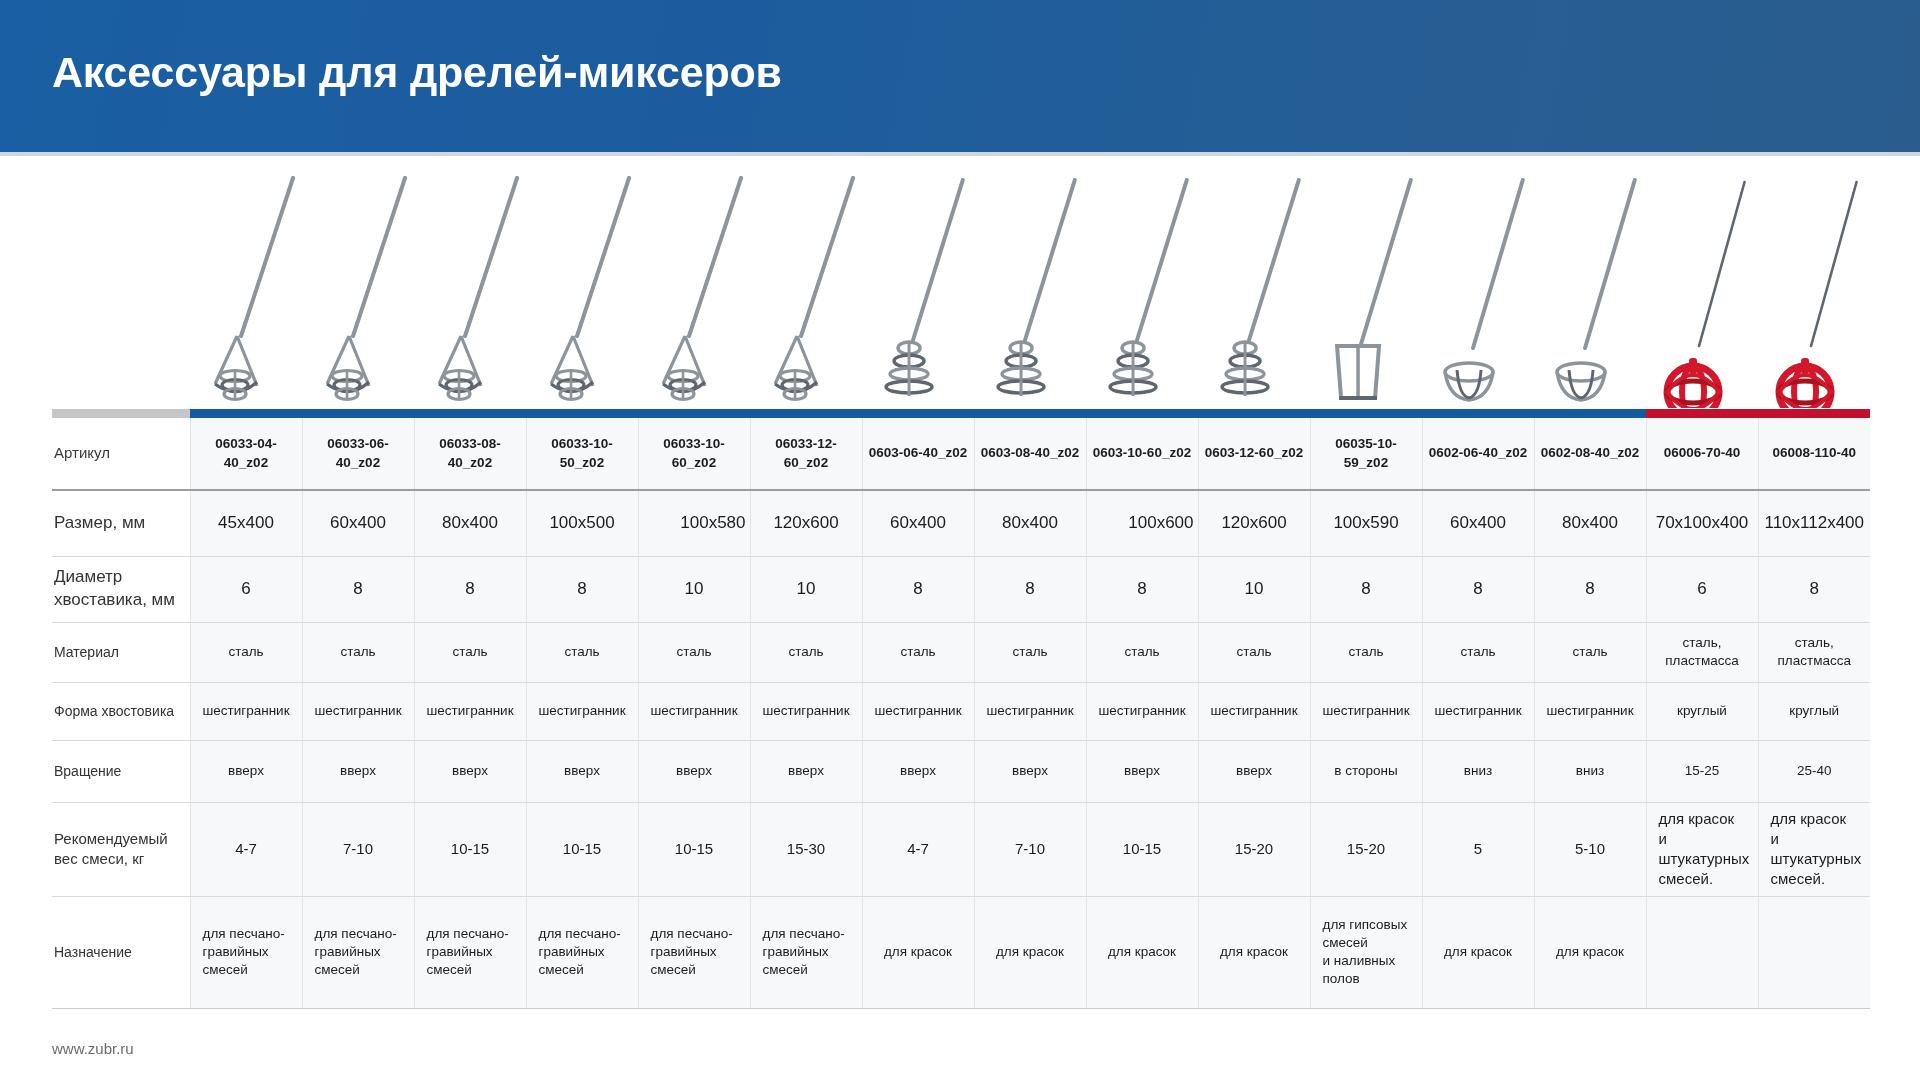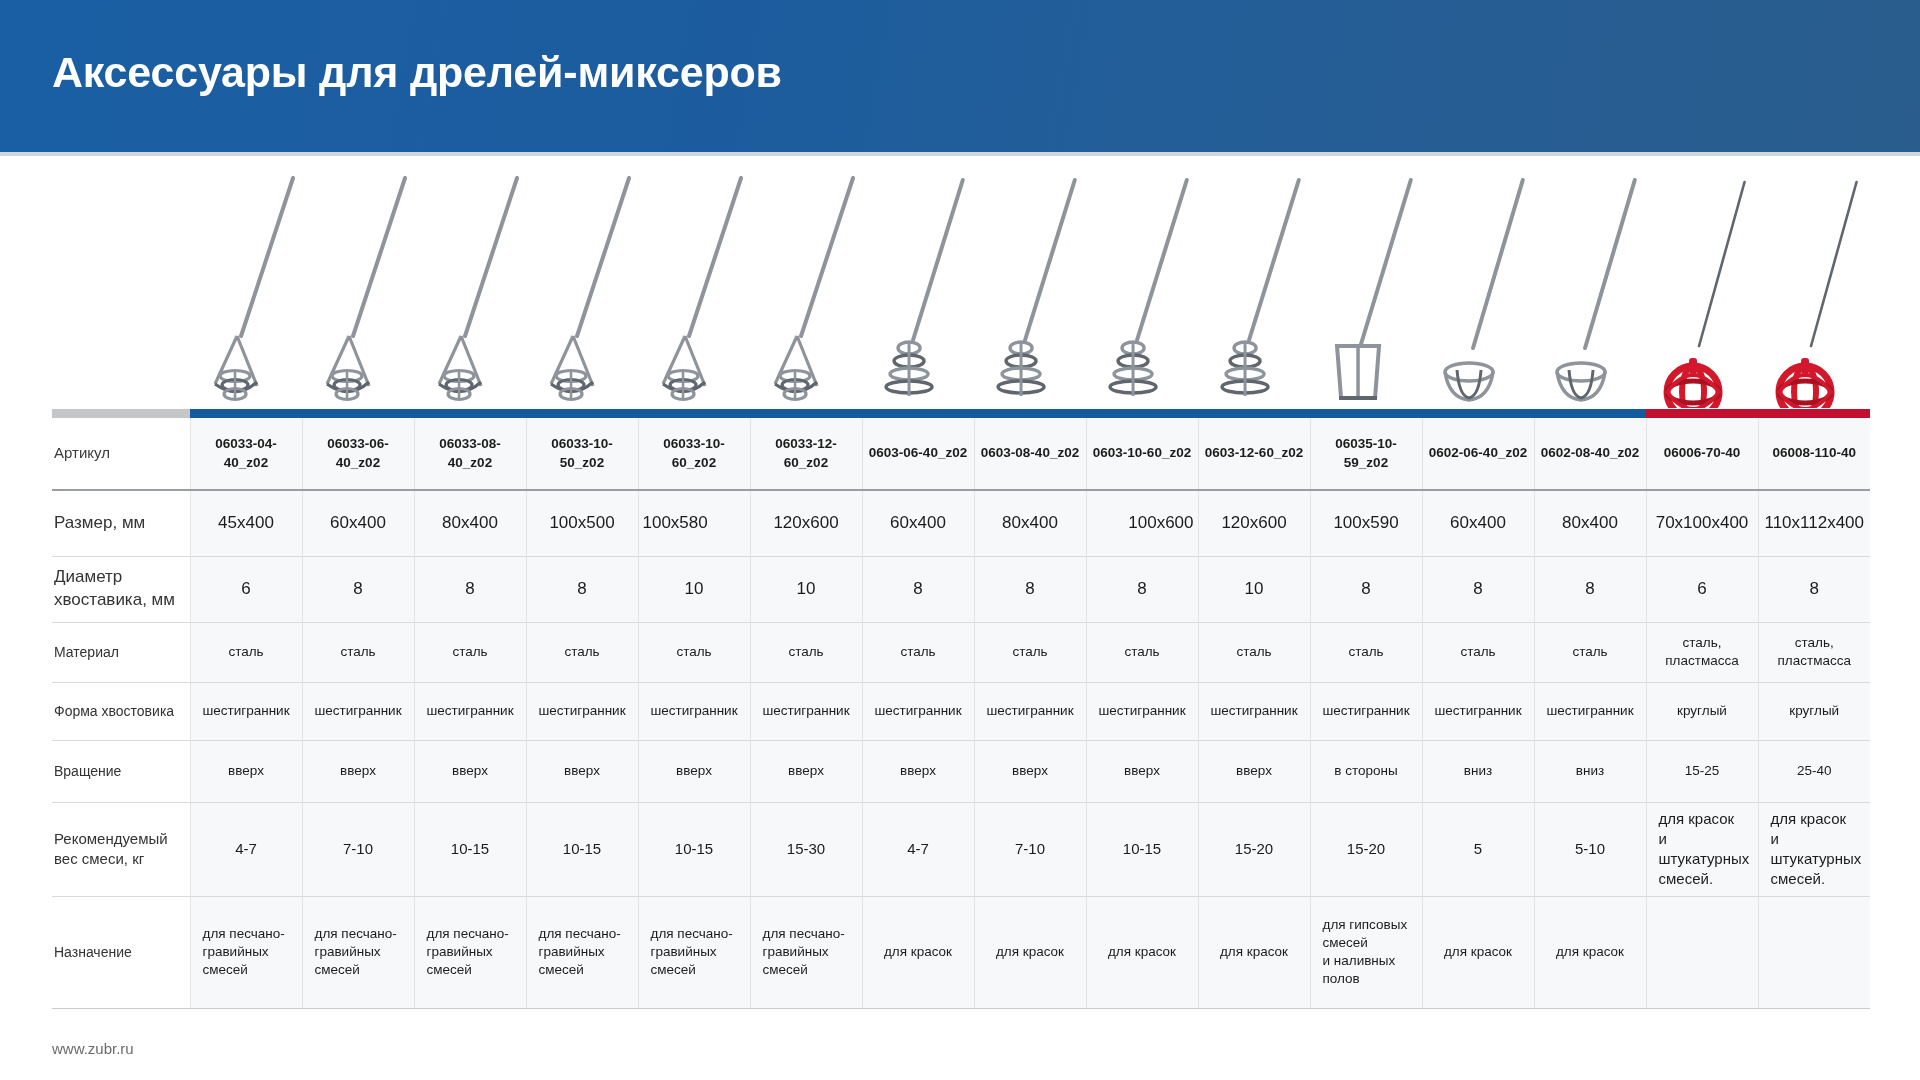--- a/index.html
+++ b/index.html
@@ -300,21 +300,21 @@
             <td style="text-align:center;">0602-08-40_z02</td>
             <td style="text-align:center;">06006-70-40</td>
             <td style="text-align:center;">06008-110-40</td>
           </tr>
           <tr class="r-size">
             <td class="rowlabel">Размер, мм</td>
             <td style="text-align:center;">45х400</td>
             <td style="text-align:center;">60х400</td>
             <td style="text-align:center;">80х400</td>
             <td style="text-align:center;">100х500</td>
-            <td style="text-align:left;">100х580</td>
+            <td style="text-align:right;">100х580</td>
             <td style="text-align:center;">120х600</td>
             <td style="text-align:center;">60х400</td>
             <td style="text-align:center;">80х400</td>
             <td style="text-align:right;">100х600</td>
             <td style="text-align:center;">120х600</td>
             <td style="text-align:center;">100х590</td>
             <td style="text-align:center;">60х400</td>
             <td style="text-align:center;">80х400</td>
             <td style="text-align:center;">70х100х400</td>
             <td style="text-align:center;">110х112х400</td>

